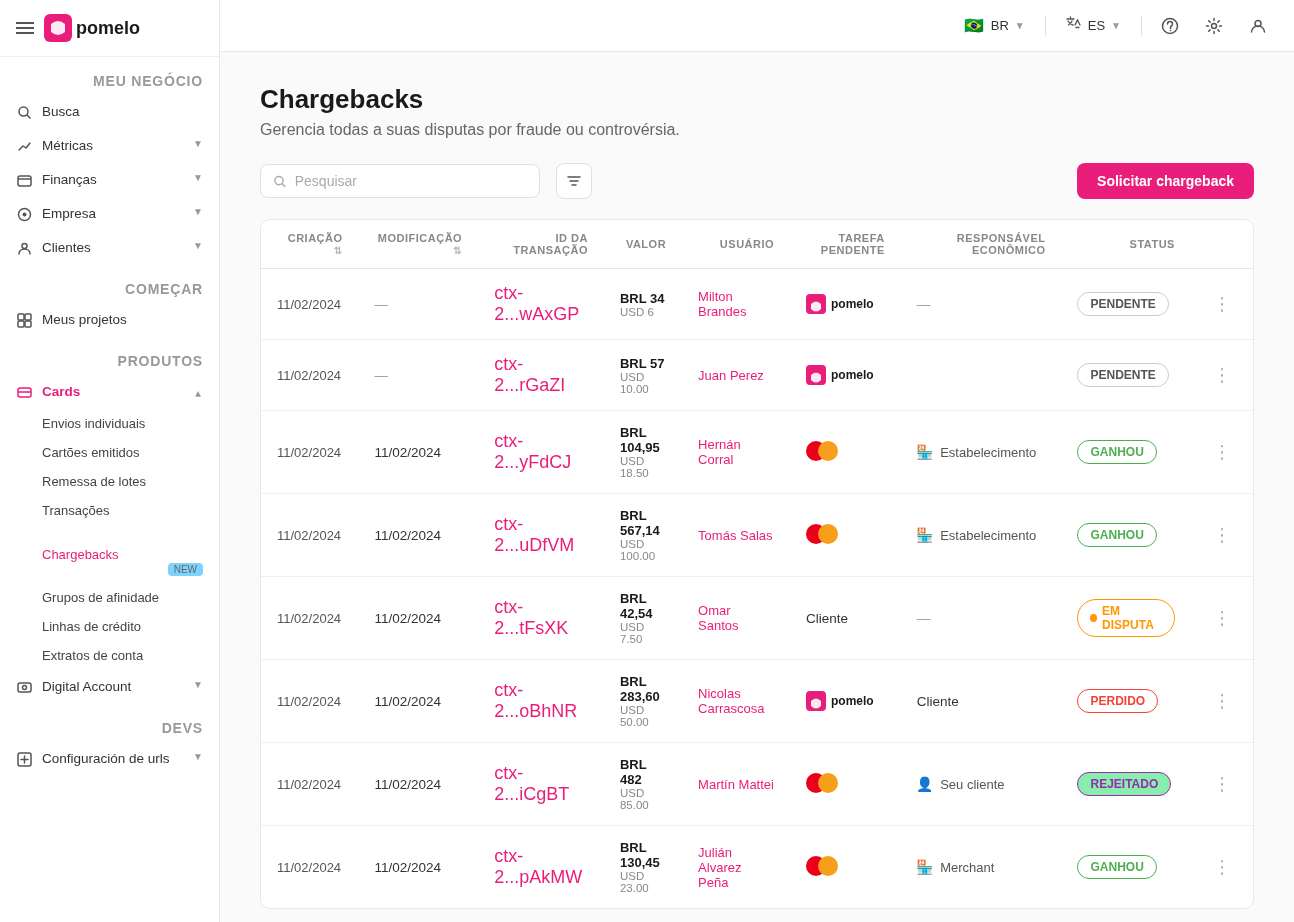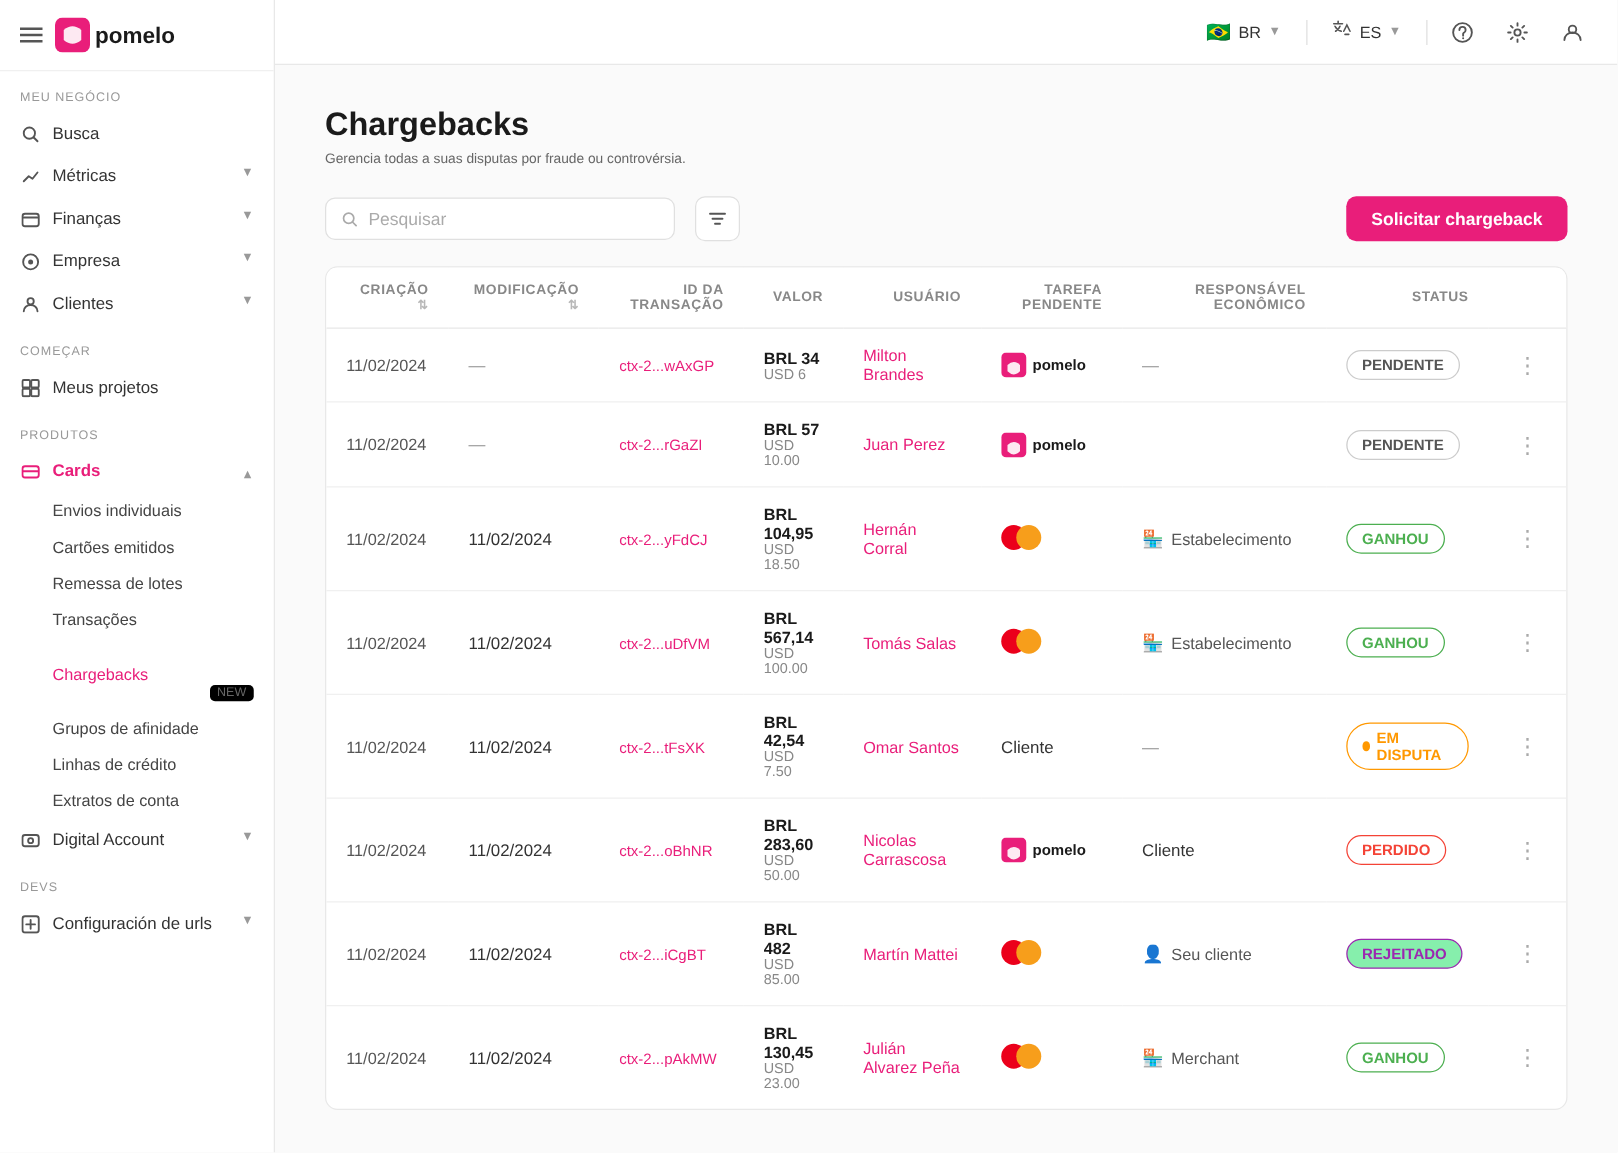--- a/index.html
+++ b/index.html
@@ -22,26 +22,27 @@
       gap: 10px;
       padding: 14px 16px;
       border-bottom: 1px solid #f0f0f0;
     }
     .hamburger-icon { cursor: pointer; display: flex; flex-direction: column; gap: 3px; }
     .hamburger-icon span { display: block; width: 18px; height: 2px; background: #555; }
     .logo-container { display: flex; align-items: center; gap: 4px; }
     .logo-icon { width: 28px; height: 28px; }
 
     .section-label {
-      font-size: 10px;
-      font-weight: 400;
+      font-size: 14px;
+      font-weight: 700;
       color: #999;
       letter-spacing: 0.8px;
       padding: 16px 16px 6px;
       text-transform: uppercase;
+      text-align: right;
     }
 
     .nav-item {
       display: flex;
       gap: 10px;
       padding: 9px 16px;
       font-size: 13.5px;
       color: #333;
       cursor: pointer;
       user-select: none;
@@ -52,21 +53,21 @@
     .nav-item .chevron-up { transform: rotate(180deg); }
 
     .sub-item {
       padding: 7px 16px 7px 42px;
       font-size: 13px;
       color: #444;
       cursor: pointer;
     }
     .sub-item.active { color: #e91e7a; font-weight: 500; }
     .new-badge {
-      background: #000000;
+      background: #7dd3fc;
       color: #666;
       font-size: 10px;
       padding: 1px 6px;
       border-radius: 4px;
       margin-left: auto;
       font-weight: 500;
       margin-top: 31px;
     }
 
     
@@ -120,21 +121,21 @@
       overflow-y: auto;
       background: #fafafa;
     }
     .page-title {
       font-size: 26px;
       font-weight: 700;
       color: #1a1a1a;
       margin-bottom: 6px;
     }
     .page-subtitle {
-      font-size: 11px;
+      font-size: 16px;
       color: #666;
       margin-bottom: 24px;
     }
 
     .toolbar {
       display: flex;
       align-items: flex-start;
       justify-content: space-between;
       margin-bottom: 20px;
     }
@@ -204,21 +205,21 @@
     th .sort-icon { display: inline-block; margin-left: 4px; opacity: 0.6; font-size: 10px; }
     tbody tr { border-bottom: 1px solid #f0f0f0; }
     tbody tr:last-child { border-bottom: none; }
     td {
       padding: 14px 16px;
       font-size: 13.5px;
       color: #333;
       vertical-align: middle;
     }
     .date-cell { color: #555; font-size: 13px; }
-    .tx-link { color: #e91e7a; text-decoration: none; font-size: 12px; }
+    .tx-link { color: #e91e7a; text-decoration: none; font-size: 18px; }
     .amount-main { font-weight: 600; color: #1a1a1a; font-size: 13px; }
     .amount-sub { font-size: 11.5px; color: #888; }
     .user-link { color: #e91e7a; text-decoration: none; font-size: 13px; }
 
     
     .pomelo-brand {
       display: flex;
       align-items: center;
       gap: 6px;
     }

